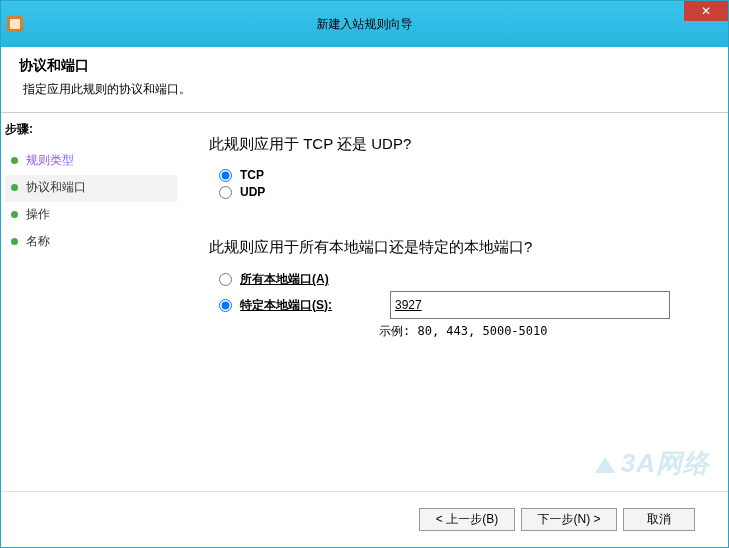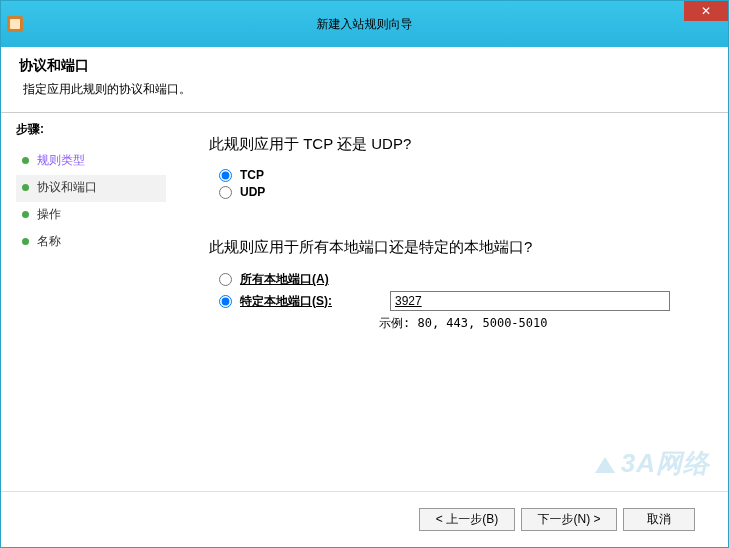--- a/index.html
+++ b/index.html
@@ -7,38 +7,38 @@
   .window { width: 729px; height: 548px; border: 1px solid #2aa3c7; position: relative; display: flex; flex-direction: column; }
   .titlebar { height: 46px; background: linear-gradient(#39c4ea, #2ab5e0); display: flex; align-items: center; position: relative; color: #000; }
   .titlebar .app-icon { width: 16px; height: 16px; margin: 0 6px; background: #d08030; border-radius: 2px; position: relative; }
   .titlebar .app-icon::after { content:""; position:absolute; inset:3px; background:#ffe6c0; border-radius:1px;}
   .titlebar .title { position: absolute; left: 50%; transform: translateX(-50%); font-size: 12px; }
   .titlebar .close { width: 44px; height: 20px; position: absolute; right: 0; top: 0; background: #c84036; color: #fff; display: flex; align-items: center; justify-content: center; font-size: 12px; font-family: Arial; }
   .header { padding: 10px 18px 14px 18px; border-bottom: 1px solid #ccc; }
   .header .page-title { font-size: 14px; font-weight: bold; margin-bottom: 6px; }
   .header .page-subtitle { font-size: 12px; margin-left: 4px; }
   .body { flex: 1; display: flex; overflow: hidden; }
-  .sidebar { width: 180px; padding: 8px 15px; }
+  .sidebar { width: 180px; padding: 8px 4px; }
   .sidebar .steps-label { font-weight: bold; font-size: 12px; margin-bottom: 10px; }
   .sidebar ul { list-style: none; }
   .sidebar li { display: flex; align-items: center; padding: 4px 0 6px 6px; font-size: 12px; }
   .bullet { width: 7px; height: 7px; border-radius: 50%; background: #4aa84a; margin-right: 8px; flex-shrink:0;}
   .sidebar li.active a { color: #8b5cf6; }
   .sidebar li.current { background: #f2f2f2; }
   .sidebar li a { text-decoration: none; color: #333; }
   .content { flex: 1; padding: 22px 28px; position: relative; }
   .q { font-size: 15px; margin-bottom: 14px; }
   .radio-row { display: flex; align-items: center; margin: 3px 0 3px 10px; font-size: 12px; }
   .radio-row input { margin-right: 8px; }
   .radio-row label.bold { font-weight: bold; }
   .spacer { height: 36px; }
   .port-block { margin-left: 10px; }
   .port-row { display: flex; align-items: center; margin: 3px 0 3px 0; text-decoration: underline; }
   .port-row .label { width: 150px; font-weight: bold; }
-  .port-row input[type="text"] { width: 280px; height: 20px; border: 1px solid #7a7a7a; padding: 1px 4px; font-size: 12px; }
+  .port-row input[type="text"] { width: 280px; height: 28px; border: 1px solid #7a7a7a; padding: 1px 4px; font-size: 12px; }
   .example { margin-left: 160px; margin-top: 4px; font-size: 12px; font-family: SimSun, monospace; }
   .footer { height: 56px; border-top: 1px solid #e0e0e0; display: flex; align-items: center; justify-content: flex-end; padding-right: 33px; gap: 6px; }
   .btn { min-width: 96px; height: 23px; border: 1px solid #999; background: #f4f4f4; font-size: 12px; display:inline-flex; align-items:center; justify-content:center; cursor:pointer; padding: 0 8px;}
   .watermark { position:absolute; right:18px; bottom:10px; font-size:26px; font-style:italic; font-weight:bold; color:rgba(80,170,210,0.25); pointer-events:none; letter-spacing:1px;}
   .watermark .tri { display:inline-block; width:0;height:0;border-left:10px solid transparent;border-right:10px solid transparent;border-bottom:16px solid rgba(80,170,210,0.25); margin-right:6px; vertical-align:middle;}
 </style>
 </head>
 <body>
 
 <div class="window">

